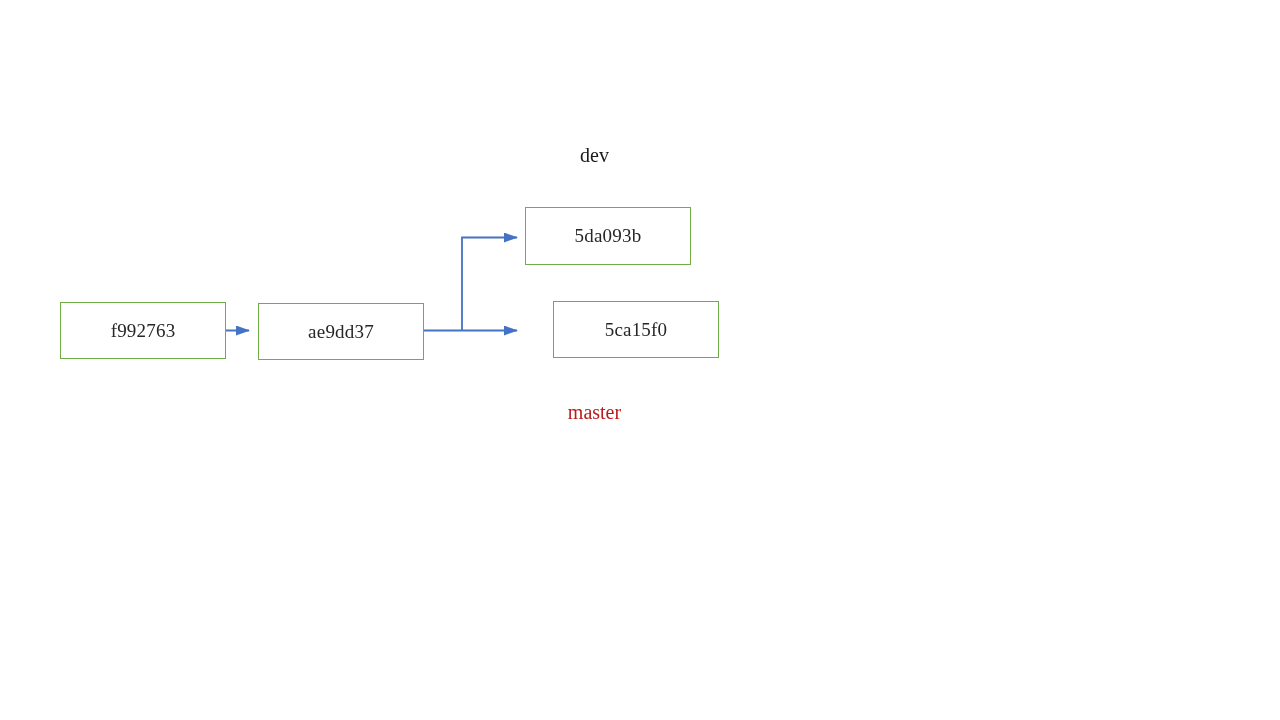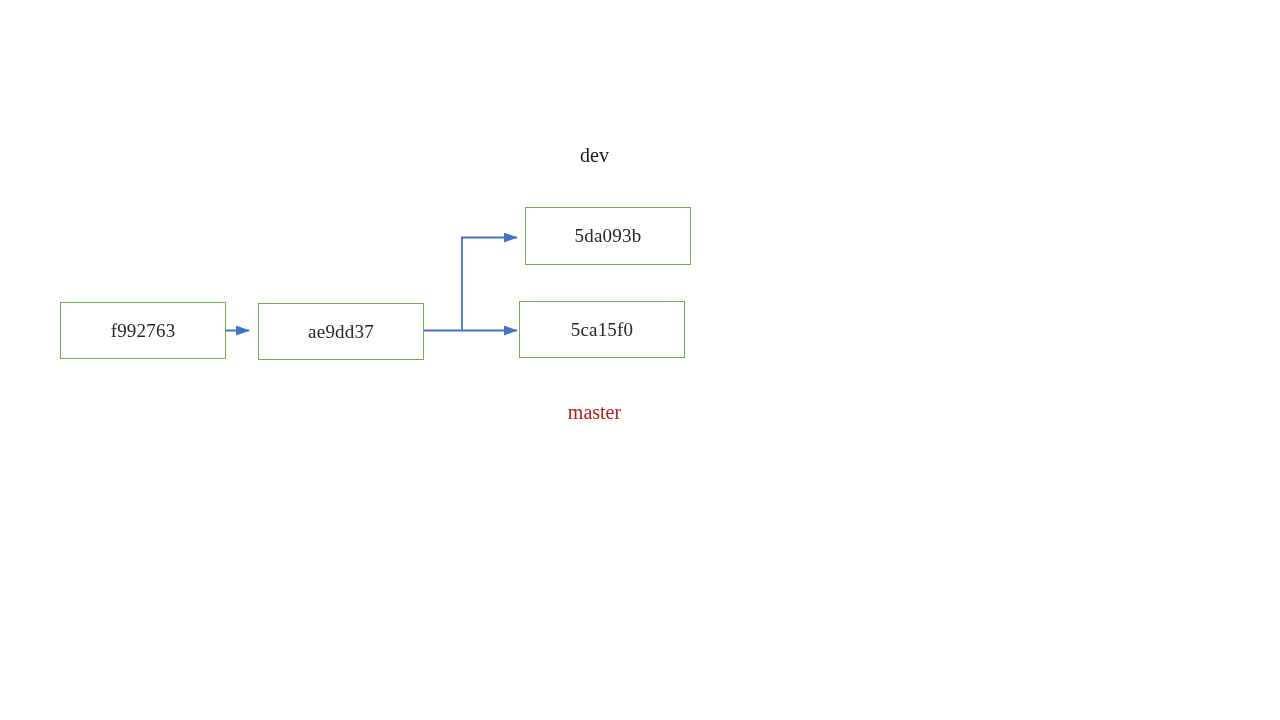--- a/index.html
+++ b/index.html
@@ -33,21 +33,21 @@
     display: flex;
     align-items: center;
     justify-content: center;
     font-size: 19px;
     color: #262626;
     letter-spacing: 0.2px;
   }
   .node-1 { left: 15px;  top: 302px; margin-left: 45px; }
   .node-2 { left: 258px; top: 303px; }
   .node-3 { left: 525px; top: 207px; height: 58px; }
-  .node-4 { left: 519px; top: 301px; }
+  .node-4 { left: 553px; top: 301px; }
   .branch-label {
     position: absolute;
     left: 525px;
     width: 139px;
     text-align: center;
     font-size: 20px;
     color: #1a1a1a;
     line-height: 26px;
   }
   .branch-dev    { top: 142px; }

